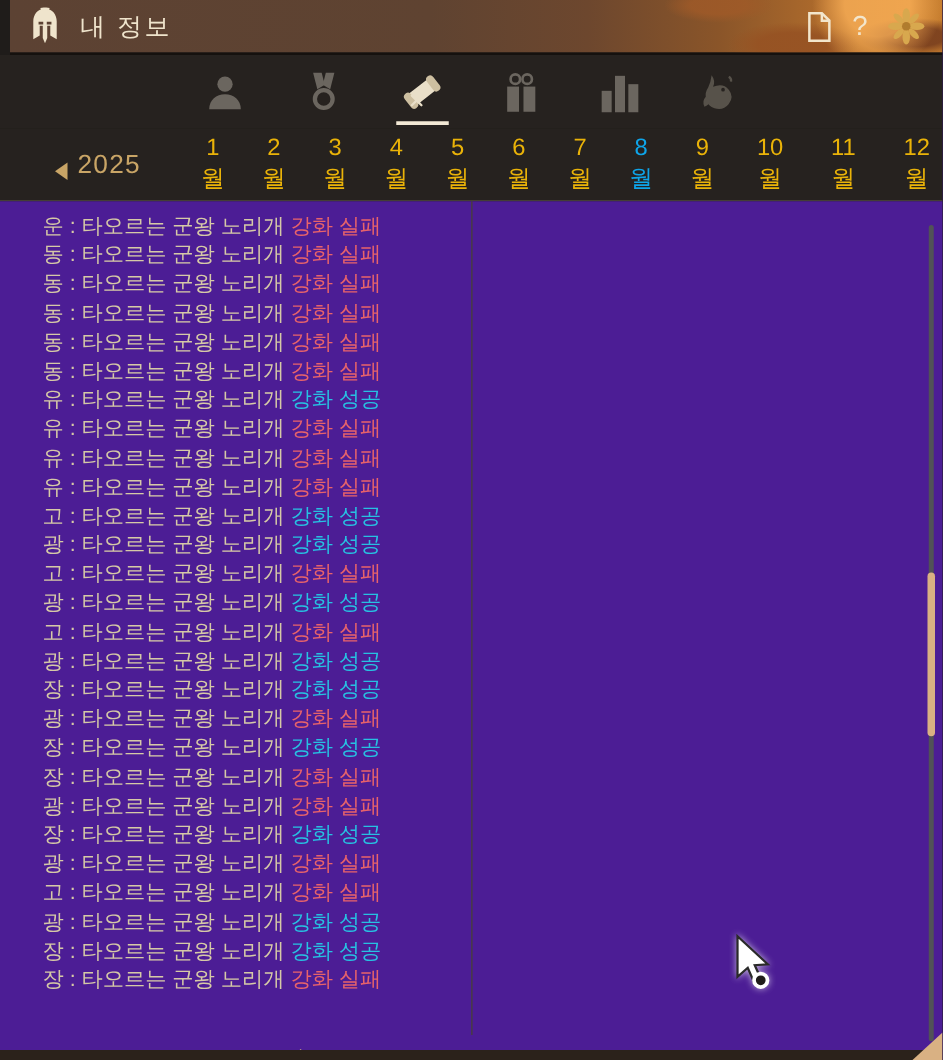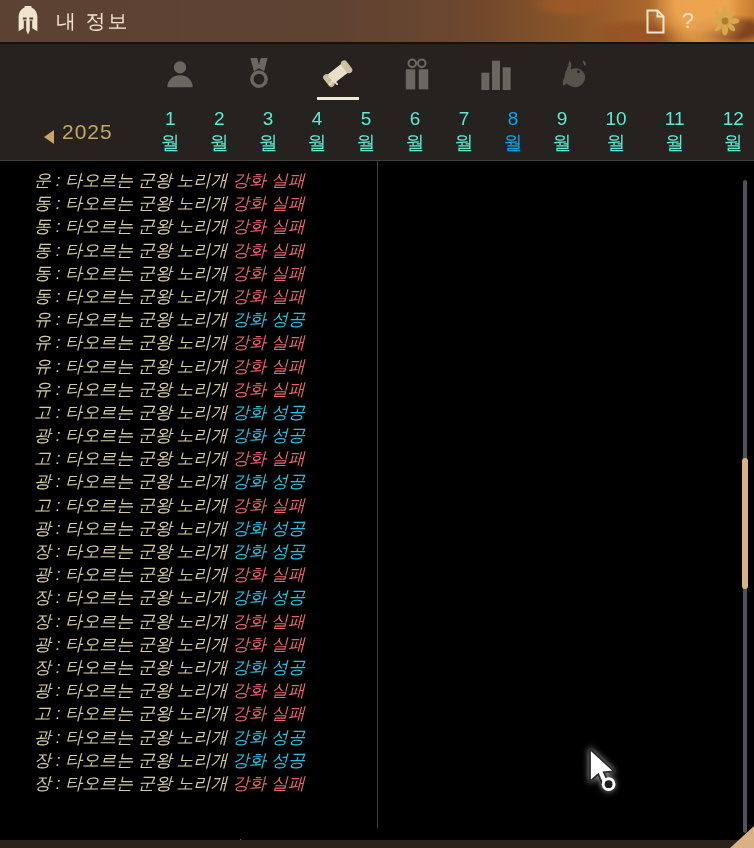--- a/index.html
+++ b/index.html
@@ -8,45 +8,45 @@
   .window { position:relative; width:754px; height:848px; background:#1f1c1a; }
 
   
   .titlebar { position:relative; height:44px; display:flex; align-items:center; padding:0 14px;
     background:
       radial-gradient(circle at 93% 8%, rgba(255,180,90,.75) 0 26px, rgba(255,180,90,0) 52px),
       radial-gradient(ellipse 70px 24px at 84% 85%, rgba(150,82,35,.9) 0 40%, rgba(150,82,35,0) 75%),
       radial-gradient(ellipse 60px 20px at 97% 70%, rgba(120,62,30,.9) 0 40%, rgba(120,62,30,0) 75%),
       radial-gradient(ellipse 56px 18px at 76% 10%, rgba(160,90,40,.8) 0 40%, rgba(160,90,40,0) 78%),
       linear-gradient(90deg,#5c4233 0%,#5f4331 45%,#6d472e 62%,#8a5529 76%,#b06c2c 88%,#c77e2f 100%);
-    border-bottom:2px solid #15110e; }
+    border-bottom:2px solid #15110e;margin-left:8px; }
   .helmet { width:28px; height:30px; margin-right:14px; flex:0 0 auto; }
   .win-title { font-size:20px; letter-spacing:2px; color:#efe4cc; }
   .titlebar-right { margin-left:auto; display:flex; align-items:center; gap:14px; }
   .help-glyph { font-size:22px; color:#f3e6cc; line-height:1; padding:0 2px; cursor:default; }
 
   
   .tabbar { height:59px; background:#26221f; display:flex; align-items:center; padding-left:163px; gap:45px; }
   .tab { position:relative; width:34px; height:40px; display:flex; align-items:center; justify-content:center; background:none; border:none; cursor:pointer; }
   .tab svg { width:32px; height:32px; }
   .tab.selected svg { width:38px; height:36px; }
   .tab.selected::after { content:""; position:absolute; left:-4px; right:-4px; bottom:-6px; height:3px; background:#f2e9d5; }
 
   
   .monthbar { height:58px; background:#26221f; display:flex; align-items:center; border-bottom:1px solid #443e35; }
   .year-nav { display:flex; align-items:flex-end; margin-left:44px; }
   .arrow-left { width:0; height:0; border-top:7px solid transparent; border-bottom:7px solid transparent; border-right:10px solid #c9a566; margin-right:8px; cursor:pointer; }
   .year { font-size:21px; color:#c9a566; letter-spacing:1px; }
   .months { display:flex; align-items:center; gap:18px; margin-left:42px; }
-  .month { background:none; border:none; font-family:inherit; font-size:19px; color:#5eead4; cursor:pointer; position:relative; letter-spacing:0; padding:2px 1px; }
+  .month { background:none; border:none; font-family:inherit; font-size:19px; color:#eab308; cursor:pointer; position:relative; letter-spacing:0; padding:2px 1px; }
   .month.selected { color:#0ea5e9; }
   .month.selected::after { content:""; position:absolute; left:-2px; right:-2px; bottom:-12px; height:3px; background:#efe6d2; }
 
   
-  .content { position:relative; height:687px; background:#000000;font-style:italic; }
+  .content { position:relative; height:687px; background:#4c1d95; }
   .divider-v { position:absolute; left:377px; top:0; width:1px; height:667px; background:#474135; }
   .log-pane { position:absolute; left:0; top:0; width:377px; height:687px; padding:8px 0 0 34px; }
   .log-row { height:23.2px; line-height:23.2px; font-size:17px; white-space:nowrap; }
   .log-item { color:#d6c9a6; }
   .log-success { color:#27c1e2; }
   .log-fail { color:#e8636a; }
 
   .day-marker { position:absolute; left:0; top:680px; width:378px; height:30px; display:flex; justify-content:flex-end;gap:46px; }
   .day-label { font-size:21px; color:#e7ab3f; letter-spacing:1px; margin-right:18px; }
   .diamond { width:9px; height:9px; background:#cfa97c; transform:rotate(45deg); margin-right:9px; }

